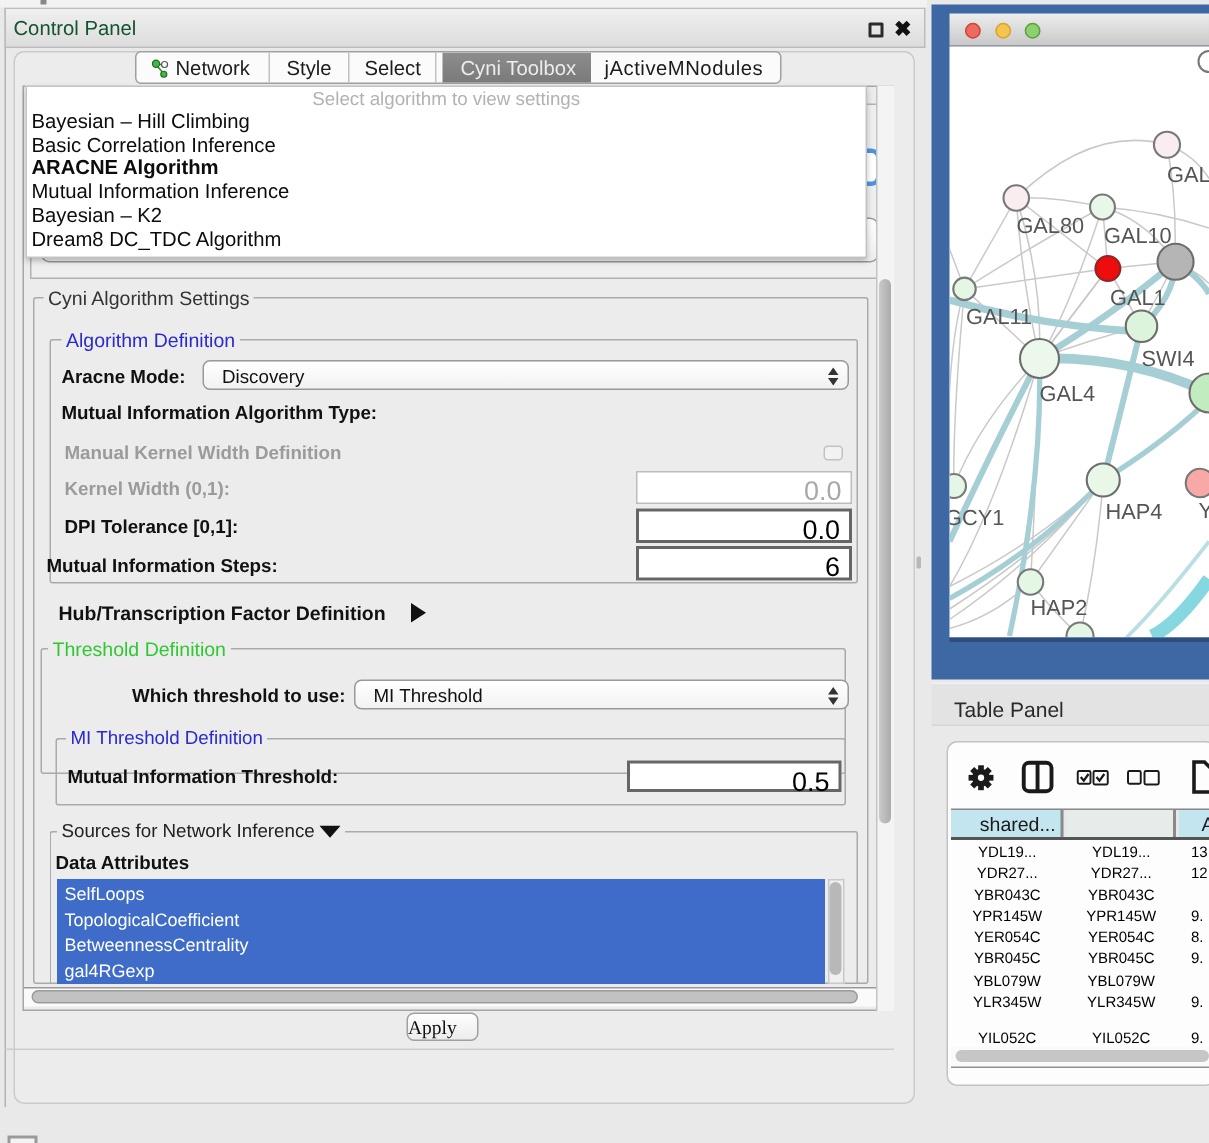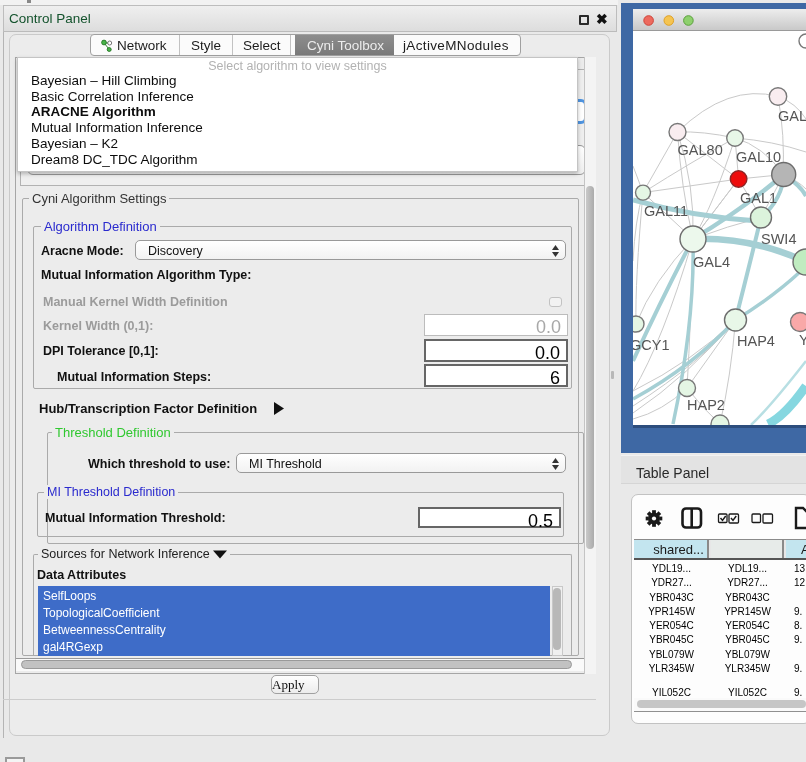--- a/index.html
+++ b/index.html
@@ -86,31 +86,31 @@
   <div class="dlbl" style="left:40px;top:290px;">Manual Kernel Width Definition</div>
   <div class="abs" style="left:546px;top:292px;width:13px;height:10px;background:#f2f2f2;border:1px solid #c2c2c2;border-radius:3px;"></div>
   <div class="dlbl" style="left:40px;top:314px;">Kernel Width (0,1):</div>
   <div class="fld" style="left:421px;top:309px;width:144px;height:22px;border:1px solid #bcbcbc;">
       <span style="color:#a8a8a8;">0.0</span>
     </div>
   <div class="blbl" style="left:40px;top:339px;">DPI Tolerance [0,1]:</div>
   <div class="fld" style="left:421px;top:334px;width:144px;height:23px;">
       <span>0.0</span>
     </div>
-  <div class="blbl" style="left:54px;top:365px;">Mutual Information Steps:</div>
+  <div class="blbl" style="left:28px;top:365px;">Mutual Information Steps:</div>
   <div class="fld" style="left:421px;top:359px;width:144px;height:23px;">
       <span>6</span>
     </div>
 
   <div class="blbl" style="left:36px;top:396px;font-size:13px;">Hub/Transcription Factor Definition</div>
   <svg class="abs" style="left:270px;top:396px;" width="12" height="15" viewBox="0 0 12 15">
       <path d="M1 1 L11 7.5 L1 14 Z" fill="#111"></path>
     </svg>
 
-  <div class="frame" style="left:44px;top:427px;width:537px;height:112px;">
+  <div class="frame" style="left:24px;top:427px;width:537px;height:84px;">
     <div class="ftitle" style="left:4px;color:#30c830;">Threshold Definition</div>
   </div>
   <div class="blbl" style="left:85px;top:452px;">Which threshold to use:</div>
   <div class="combo" style="left:233px;top:448px;width:330px;height:20px;">
     <div class="ct">MI Threshold</div>
     <svg class="ar" viewBox="0 0 9 18">
         <path d="M4.5 3 L8 8 H1 Z" fill="#333"></path>
         <path d="M4.5 15 L8 10 H1 Z" fill="#333"></path>
       </svg>
   </div>
@@ -139,21 +139,21 @@
   <div class="abs" style="left:13px;top:653px;width:568px;height:13px;background:#fafafa;border-top:1px solid #999;"></div>
   <div class="abs" style="left:18px;top:655px;width:551px;height:9px;background:#c2c2c2;border:1px solid #9a9a9a;border-radius:5px;"></div>
 
   <div class="abs" style="left:268px;top:670px;width:48px;height:19px;background:linear-gradient(#fefefe,#ececec);border:1px solid #a0a0a0;border-radius:5px;font-size:13px;color:#111;padding-top:1px;font-family:Liberation Serif, serif;">Apply</div>
 
   <div class="abs" style="left:0;top:694px;width:593px;height:1px;background:#cccccc;"></div>
 </div>
 
 <div class="abs" style="left:17px;top:57px;width:561px;height:115px;background:#fff;border:1px solid #c4c4c4;box-shadow:0 2px 4px rgba(0,0,0,0.25);z-index:50;">
   <div style="text-align:center;font-size:12.5px;color:#b2b2b2;padding-top:1px;">Select algorithm to view settings</div>
-  <div style="font-size:13.5px;color:#0c0c0c;padding-left:13px;line-height:15.7px;margin-top:0;">
+  <div style="font-size:13.5px;color:#0c0c0c;padding-left:3px;line-height:15.7px;margin-top:0;">
     Bayesian – Hill Climbing<br>
     Basic Correlation Inference<br>
     <b>ARACNE Algorithm</b><br>
     Mutual Information Inference<br>
     Bayesian – K2<br>
     Dream8 DC_TDC Algorithm
   </div>
 </div>
 
 <div class="abs" style="left:621px;top:3px;width:185px;height:450px;background:#3e68a4;"></div>

